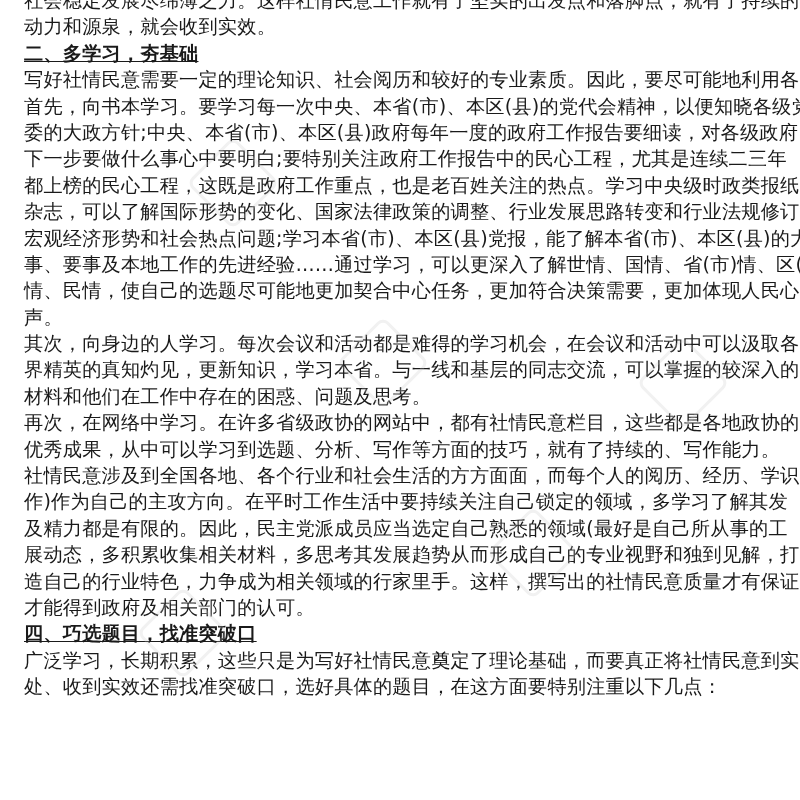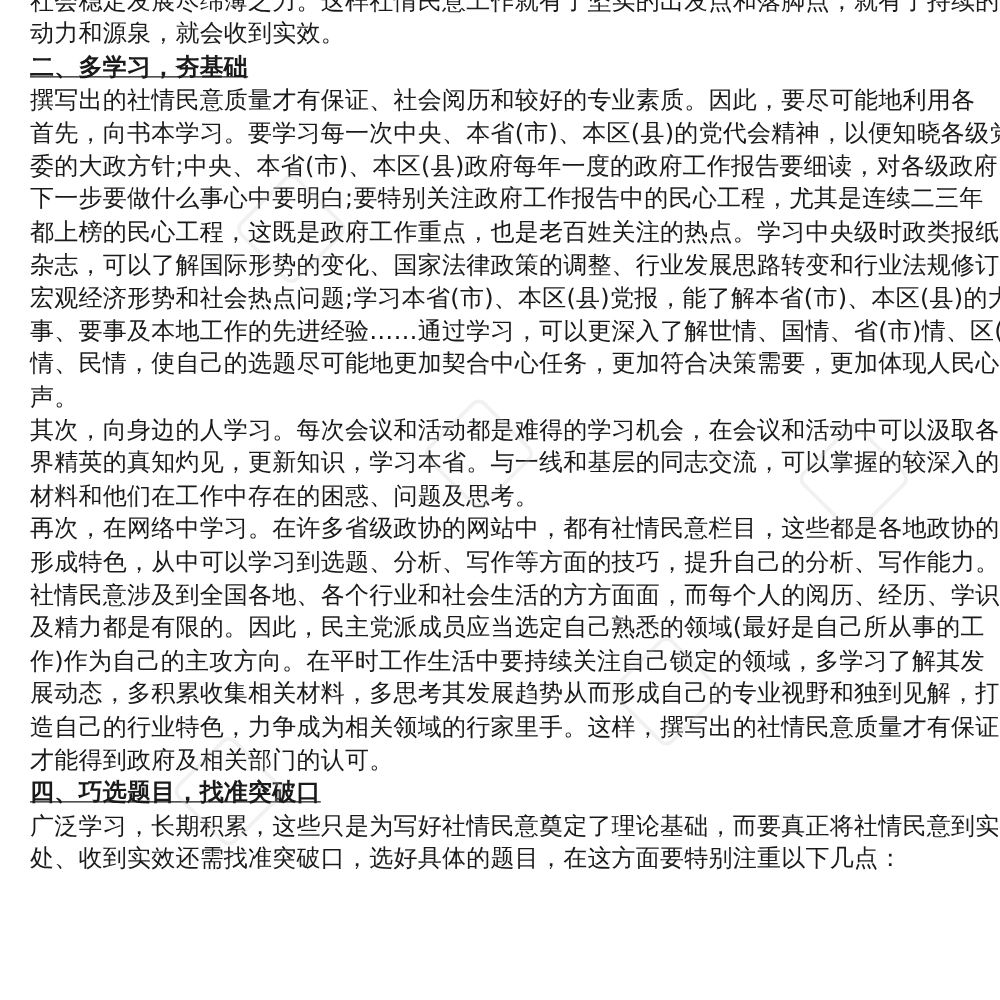--- a/index.html
+++ b/index.html
@@ -21,38 +21,38 @@
     transform: rotate(-45deg); pointer-events: none;
   }
 </style>
 </head>
 <body>
 
 <div class="page">
   <div class="line">社会稳定发展尽绵薄之力。这样社情民意工作就有了坚实的出发点和落脚点，就有了持续的</div>
   <div class="line">动力和源泉，就会收到实效。</div>
   <div class="line heading">二、多学习，夯基础</div>
-  <div class="line">撰写出的社情民意质量才有保证、社会阅历和较好的专业素质。因此，要尽可能地利用各</div>
+  <div class="line">写好社情民意需要一定的理论知识、社会阅历和较好的专业素质。因此，要尽可能地利用各</div>
   <div class="line">首先，向书本学习。要学习每一次中央、本省(市)、本区(县)的党代会精神，以便知晓各级党</div>
   <div class="line">委的大政方针;中央、本省(市)、本区(县)政府每年一度的政府工作报告要细读，对各级政府</div>
   <div class="line">下一步要做什么事心中要明白;要特别关注政府工作报告中的民心工程，尤其是连续二三年</div>
   <div class="line">都上榜的民心工程，这既是政府工作重点，也是老百姓关注的热点。学习中央级时政类报纸</div>
   <div class="line">杂志，可以了解国际形势的变化、国家法律政策的调整、行业发展思路转变和行业法规修订、</div>
   <div class="line">宏观经济形势和社会热点问题;学习本省(市)、本区(县)党报，能了解本省(市)、本区(县)的大</div>
   <div class="line">事、要事及本地工作的先进经验……通过学习，可以更深入了解世情、国情、省(市)情、区(县)</div>
   <div class="line">情、民情，使自己的选题尽可能地更加契合中心任务，更加符合决策需要，更加体现人民心</div>
   <div class="line">声。</div>
   <div class="line">其次，向身边的人学习。每次会议和活动都是难得的学习机会，在会议和活动中可以汲取各</div>
   <div class="line">界精英的真知灼见，更新知识，学习本省。与一线和基层的同志交流，可以掌握的较深入的</div>
   <div class="line">材料和他们在工作中存在的困惑、问题及思考。</div>
   <div class="line">再次，在网络中学习。在许多省级政协的网站中，都有社情民意栏目，这些都是各地政协的</div>
-  <div class="line">形成特色，从中可以学习到选题、分析、写作等方面的技巧，提升自己的分析、写作能力。</div>
+  <div class="line">优秀成果，从中可以学习到选题、分析、写作等方面的技巧，就有了持续的、写作能力。</div>
   <div class="line">社情民意涉及到全国各地、各个行业和社会生活的方方面面，而每个人的阅历、经历、学识</div>
+  <div class="line">作)作为自己的主攻方向。在平时工作生活中要持续关注自己锁定的领域，多学习了解其发</div>
   <div class="line">及精力都是有限的。因此，民主党派成员应当选定自己熟悉的领域(最好是自己所从事的工</div>
-  <div class="line">作)作为自己的主攻方向。在平时工作生活中要持续关注自己锁定的领域，多学习了解其发</div>
   <div class="line">展动态，多积累收集相关材料，多思考其发展趋势从而形成自己的专业视野和独到见解，打</div>
   <div class="line">造自己的行业特色，力争成为相关领域的行家里手。这样，撰写出的社情民意质量才有保证，</div>
   <div class="line">才能得到政府及相关部门的认可。</div>
   <div class="line heading">四、巧选题目，找准突破口</div>
   <div class="line">广泛学习，长期积累，这些只是为写好社情民意奠定了理论基础，而要真正将社情民意到实</div>
   <div class="line">处、收到实效还需找准突破口，选好具体的题目，在这方面要特别注重以下几点：</div>
 </div>
 
 <div class="watermark" style="left:200px; top:150px;"></div>
 <div class="watermark" style="left:350px; top:330px;"></div>

